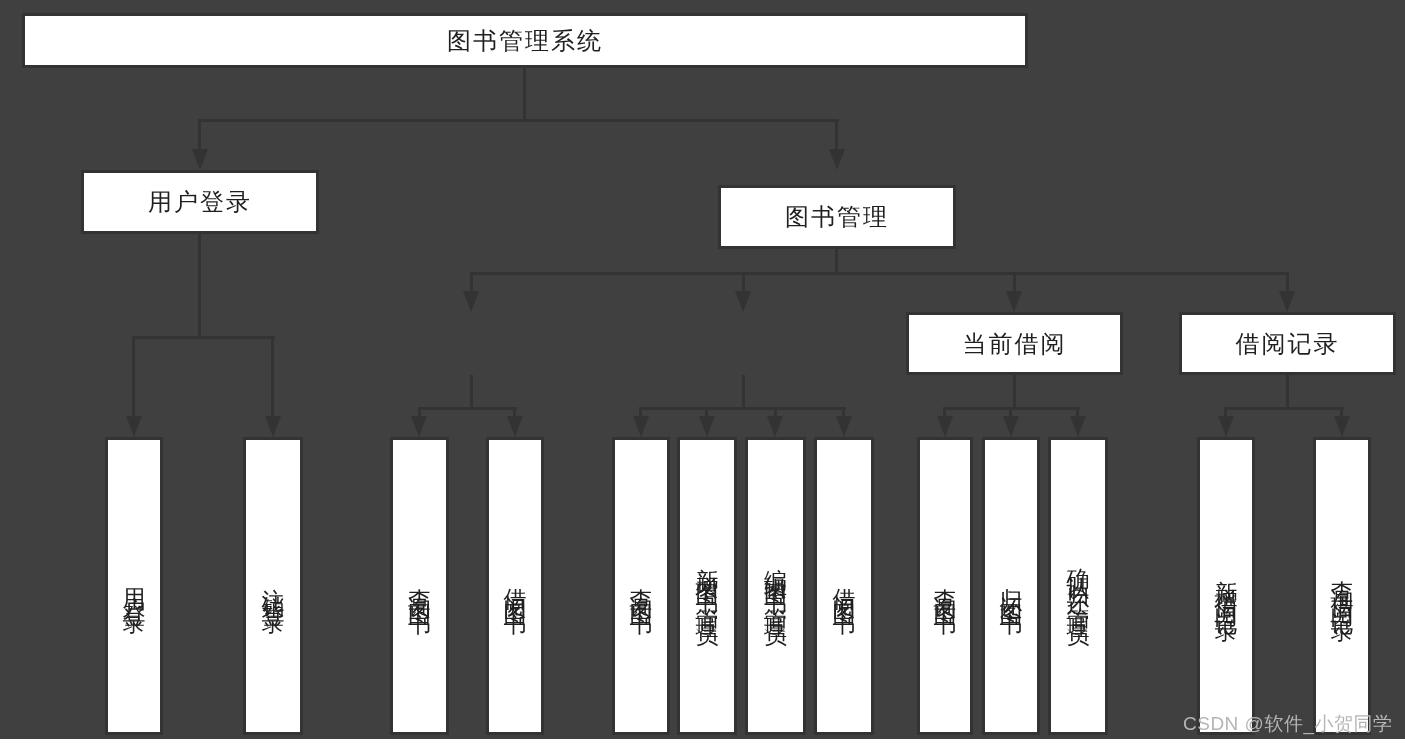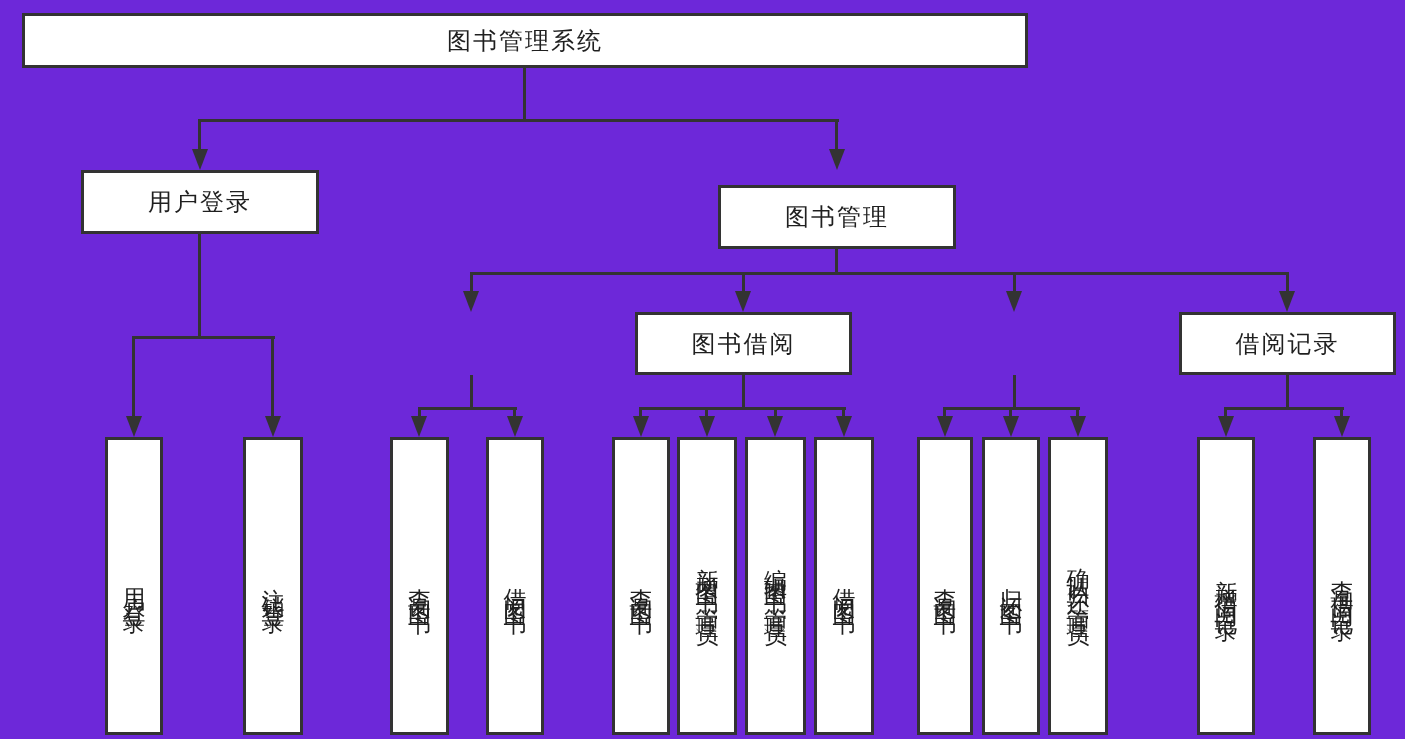--- a/index.html
+++ b/index.html
@@ -3,21 +3,21 @@
 <meta charset="utf-8">
 <style>
   :root{
     --line:#333333;
     --text:#1f1f1f;
     --wm:#b5b5b5;
   }
   html,body{margin:0;padding:0;background:#ffffff;}
   body{font-family:"Liberation Sans",sans-serif;}
   .canvas{
-    position:relative;width:1405px;height:739px;background:#6d28d9;overflow:hidden;
+    position:relative;width:1405px;height:739px;background:#404040;overflow:hidden;
   }
   .node{
     position:absolute;box-sizing:border-box;border:3px solid var(--line);
     background:#ffffff;display:flex;align-items:center;justify-content:center;
     color:var(--text);
   }
   .node.h span{font-size:24px;letter-spacing:2px;white-space:nowrap;}
   .node.v span{
     writing-mode:vertical-rl;text-orientation:mixed;
     font-size:23px;letter-spacing:8px;line-height:1;white-space:nowrap;
@@ -100,22 +100,22 @@
     <span>图书管理系统</span>
   </div>
 
   <div class="node h" style="left:81px;top:170px;width:238px;height:64px">
     <span>用户登录</span>
   </div>
   <div class="node h" style="left:718px;top:185px;width:238px;height:64px">
     <span>图书管理</span>
   </div>
 
-  <div class="node h" style="left:635px;top:312px;width:217px;height:63px">
-    <span>图书借阅</span>
+  <div class="node h" style="left:906px;top:312px;width:217px;height:63px">
+    <span>当前借阅</span>
   </div>
   <div class="node h" style="left:1179px;top:312px;width:217px;height:63px">
     <span>借阅记录</span>
   </div>
 
   <div class="node v" style="left:105px;top:437px;width:58px;height:298px">
     <span>用户登录</span>
   </div>
   <div class="node v" style="left:243px;top:437px;width:60px;height:298px">
     <span>注销登录</span>
@@ -151,14 +151,15 @@
     <span>确认归还（管理员）</span>
   </div>
 
   <div class="node v" style="left:1197px;top:437px;width:58px;height:298px">
     <span>新增借阅记录</span>
   </div>
   <div class="node v" style="left:1313px;top:437px;width:58px;height:298px">
     <span>查询借阅记录</span>
   </div>
 
+  <div class="watermark">CSDN @软件_小贺同学</div>
 
 </div>
 
 </body></html>

